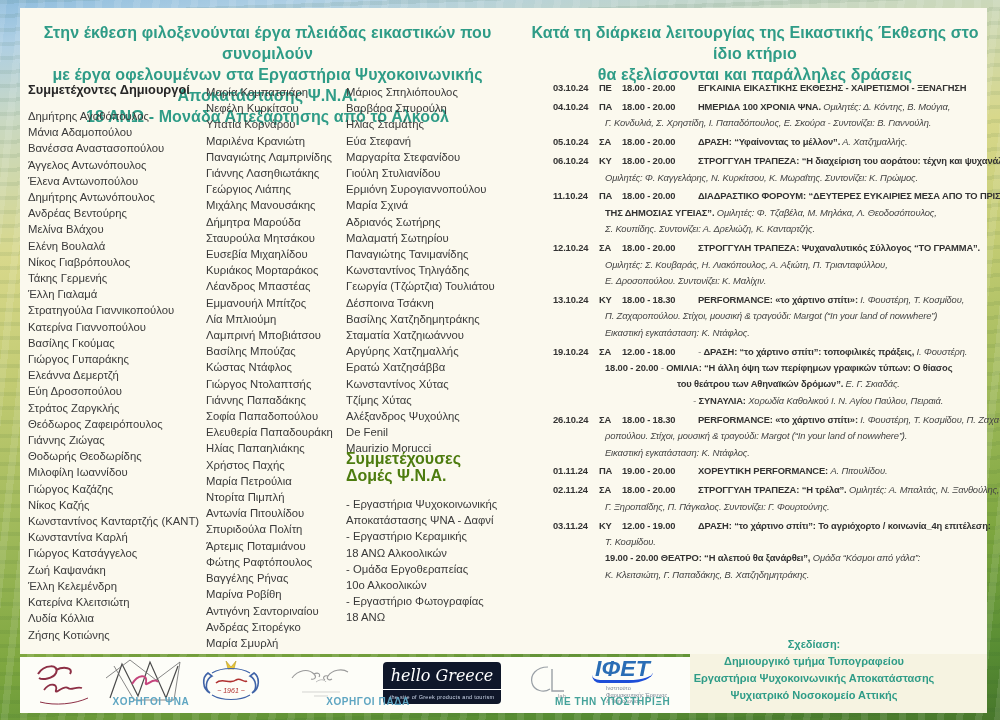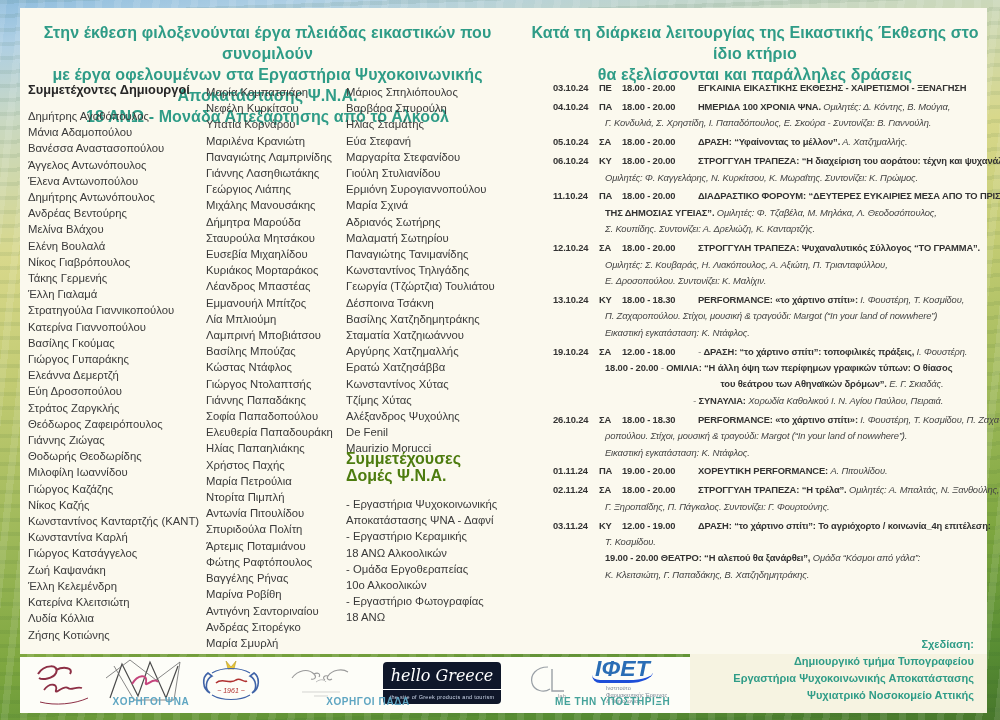--- a/index.html
+++ b/index.html
@@ -46,21 +46,21 @@
   .pday{display:inline-block;width:23px;font-weight:bold;color:#333;}
   .ptime{display:inline-block;width:76px;font-weight:bold;color:#333;}
   .pb{font-weight:bold;color:#333;}
   .pr{font-weight:normal;color:#444;font-style:italic;}
 
   
   .caption{position:absolute;z-index:3;font-size:10px;font-weight:bold;letter-spacing:.6px;white-space:nowrap;}
   #cap-psna{left:106px;top:696px;width:90px;text-align:center;color:#5fa6c2;}
   #cap-pada{left:318px;top:696px;width:100px;text-align:center;color:#5fa6c2;}
   #cap-support{left:555px;top:696px;width:105px;text-align:center;color:#45a29a;}
-  #credits{position:absolute;z-index:3;right:26px;top:636px;width:320px;text-align:right;
+  #credits{position:absolute;z-index:3;right:26px;top:636px;width:320px;text-align:center;
            color:#2f9c87;font-weight:bold;font-size:11px;line-height:17px;}
   .logo{position:absolute;z-index:3;}
   #logo-script{left:30px;top:660px;}
   #logo-geometric{left:104px;top:658px;}
   #logo-badge{left:200px;top:659px;}
   #logo-hands{left:288px;top:662px;}
   #logo-hello{left:383px;top:662px;width:118px;height:42px;background:#0f172a;border-radius:4px;overflow:hidden;}
   #logo-hello .hg-main{height:27px;display:flex;align-items:center;justify-content:center;
       color:#fff;font-family:"DejaVu Serif","Liberation Serif",serif;font-style:italic;font-size:16px;border-bottom:1.5px solid #fff;}
   #logo-hello .hg-sub{height:13px;display:flex;align-items:center;justify-content:center;color:#cdd7ea;font-size:5.5px;letter-spacing:.3px;}
@@ -228,21 +228,21 @@
         <div class="pline" style="padding-left: 52px;"><span class="pr">Ε. Δροσοπούλου. Συντονίζει: Κ. Μαλίχιν.</span></div>
       </div>
       <div class="entry">
         <div class="pline"><span class="pdate">13.10.24</span><span class="pday">ΚΥ</span><span class="ptime">18.00 - 18.30</span><span class="pb">PERFORMANCE:  «το χάρτινο σπίτι»:</span><span class="pr"> Ι. Φουστέρη, Τ. Κοσμίδου,</span></div>
         <div class="pline" style="padding-left: 52px;"><span class="pr">Π. Ζαχαροπούλου. Στίχοι, μουσική &amp; τραγούδι: Margot (“In your land of nowwhere”)</span></div>
         <div class="pline" style="padding-left: 52px;"><span class="pr">Εικαστική εγκατάσταση: Κ. Ντάφλος.</span></div>
       </div>
       <div class="entry">
         <div class="pline"><span class="pdate">19.10.24</span><span class="pday">ΣΑ</span><span class="ptime">12.00 - 18.00</span><span class="pr">- </span><span class="pb">ΔΡΑΣΗ: “το χάρτινο σπίτι”: τοποφιλικές πράξεις,</span><span class="pr"> Ι. Φουστέρη.</span></div>
         <div class="pline" style="padding-left: 52px;"><span class="pb">18.00 - 20.00</span><span class="pr">   - </span><span class="pb">ΟΜΙΛΙΑ:  “Η άλλη όψη των περίφημων γραφικών τύπων: Ο θίασος</span></div>
-        <div class="pline" style="padding-left: 124px; text-align: center;"><span class="pb">του θεάτρου των Αθηναϊκών δρόμων”.</span><span class="pr"> Ε. Γ. Σκιαδάς.</span></div>
+        <div class="pline" style="padding-left: 124px;"><span class="pb">του θεάτρου των Αθηναϊκών δρόμων”.</span><span class="pr"> Ε. Γ. Σκιαδάς.</span></div>
         <div class="pline" style="padding-left: 140px;"><span class="pr">- </span><span class="pb">ΣΥΝΑΥΛΙΑ:</span><span class="pr"> Χορωδία Καθολικού Ι. Ν. Αγίου Παύλου, Πειραιά.</span></div>
       </div>
       <div class="entry">
         <div class="pline"><span class="pdate">26.10.24</span><span class="pday">ΣΑ</span><span class="ptime">18.00 - 18.30</span><span class="pb">PERFORMANCE: «το χάρτινο σπίτι»:</span><span class="pr"> Ι. Φουστέρη, Τ. Κοσμίδου, Π. Ζαχα-</span></div>
         <div class="pline" style="padding-left: 52px;"><span class="pr">ροπούλου. Στίχοι, μουσική &amp; τραγούδι: Margot (“In your land of nowwhere”).</span></div>
         <div class="pline" style="padding-left: 52px;"><span class="pr">Εικαστική εγκατάσταση: Κ. Ντάφλος.</span></div>
       </div>
       <div class="entry">
         <div class="pline"><span class="pdate">01.11.24</span><span class="pday">ΠΑ</span><span class="ptime">19.00 - 20.00</span><span class="pb">ΧΟΡΕΥΤΙΚΗ PERFORMANCE:</span><span class="pr"> Α. Πιτουλίδου.</span></div>
       </div>

